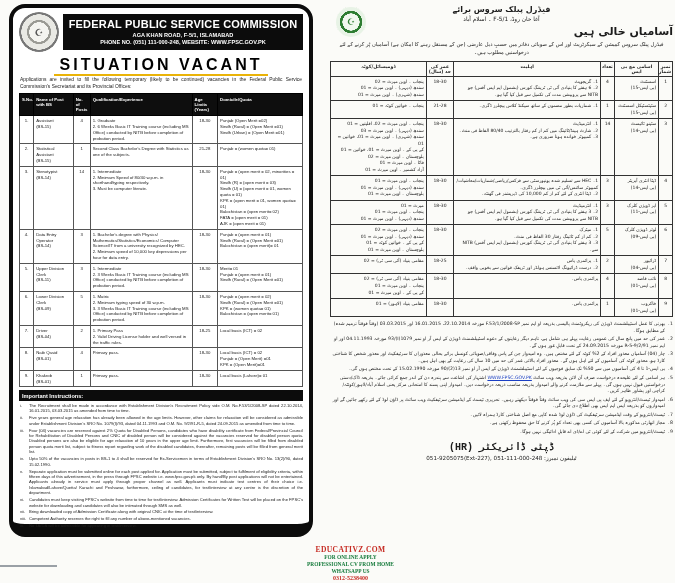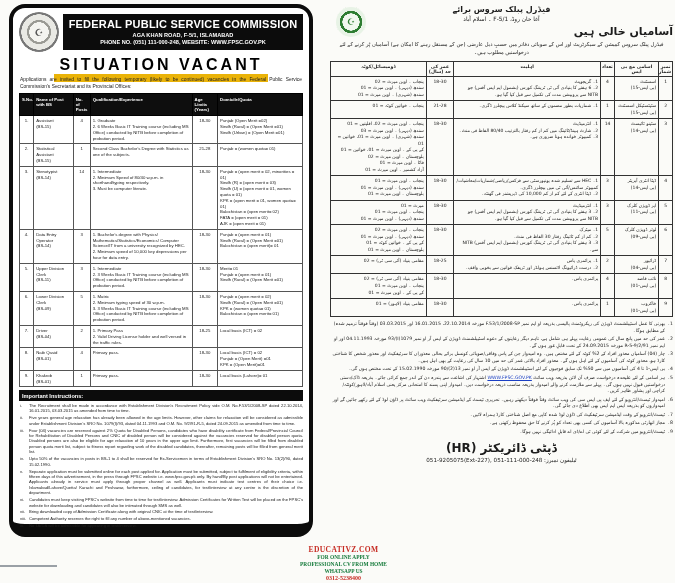--- a/index.html
+++ b/index.html
@@ -13,21 +13,21 @@
   .lp-header{display:flex;align-items:center;gap:4px;}
   .logo-left{width:40px;height:40px;border-radius:50%;flex:none;
     background:radial-gradient(circle,#f4f4f0 0 34%,#9a9a94 35% 42%,#e9e9e4 43% 62%,#777 63% 70%,#d8d8d2 71% 100%);
     display:flex;align-items:center;justify-content:center;color:#555;font-size:10px;}
   .header-box{flex:1;background:#0c0c0c;color:#fff;text-align:center;padding:4px 2px 5px;}
   .hb-org{font-size:11px;font-weight:bold;letter-spacing:.2px;}
   .hb-addr{font-size:5.6px;font-weight:bold;margin-top:1.5px;}
   .hb-phone{font-size:5.6px;font-weight:bold;margin-top:1px;}
   .sv-title{text-align:center;margin:4px 0 3px;}
   .sv-title span{font-size:16px;font-weight:bold;letter-spacing:3px;
-    border-bottom:8px solid #eab308;padding:0 6px 1px;}
+    border-bottom:2px solid #eab308;padding:0 6px 1px;}
   .intro{font-size:4.9px;color:#222;text-align:justify;margin:1px 1px 3px;line-height:1.35;}
   table.en{width:100%;border-collapse:collapse;table-layout:fixed;}
   .en th{background:#0e0e0e;color:#fff;font-size:4.3px;padding:3px 2px;text-align:left;
     border:.6px solid #000;vertical-align:top;}
   .en td{font-size:4.3px;padding:2px;border:.6px solid #555;vertical-align:top;
     white-space:pre-line;color:#1a1a1a;line-height:1.35;}
   .en td.c{text-align:center;}
   .instr-bar{background:#0c0c0c;color:#fff;font-size:5.6px;font-weight:bold;
     padding:2.5px 3px;margin-top:3px;}
   .instr{display:flex;font-size:4.15px;margin-top:1.6px;color:#222;line-height:1.3;}
@@ -49,26 +49,26 @@
   .ur th{font-size:4.7px;border:.6px solid #333;padding:2px 1px;font-weight:bold;vertical-align:top;}
   .ur td{font-size:4.5px;border:.6px solid #333;padding:2px;vertical-align:top;
     white-space:pre-line;line-height:1.45;}
   .ur td.age{direction:ltr;text-align:center;}
   .ur td.cnt{text-align:center;}
   .ur-instrs{margin-top:4px;}
   .ur-instr{display:flex;font-size:4.6px;margin-top:1.8px;line-height:1.45;}
   .ur-instr .no{width:8px;flex:none;}
   .ur-instr .txt{flex:1;text-align:right;}
   .link{color:#1a3fc4;text-decoration:underline;}
-  .ur-sig{text-align:center;font-size:12px;font-weight:bold;margin-top:6px;}
+  .ur-sig{text-align:center;font-size:10px;font-weight:bold;margin-top:6px;font-family:Liberation Mono, monospace;}
   .ur-phone{text-align:center;font-size:5.6px;margin-top:2px;}
   .ur-phone .num{direction:ltr;unicode-bidi:embed;}
 
   
-  .footer{position:absolute;left:226px;top:545px;width:235px;text-align:center;
+  .footer{position:absolute;left:233px;top:545px;width:235px;text-align:center;
     font-family:"Liberation Serif",serif;font-weight:bold;line-height:1.25;}
   .f-red{font-size:7.5px;letter-spacing:.4px;}
   .f-green{font-size:5.4px;}
   .f-red2{font-size:6px;}
 
   .scan-line{position:absolute;left:0;top:565px;width:57px;height:1.6px;background:#9aa0a6;}
 </style>
 </head>
 <body>
 

